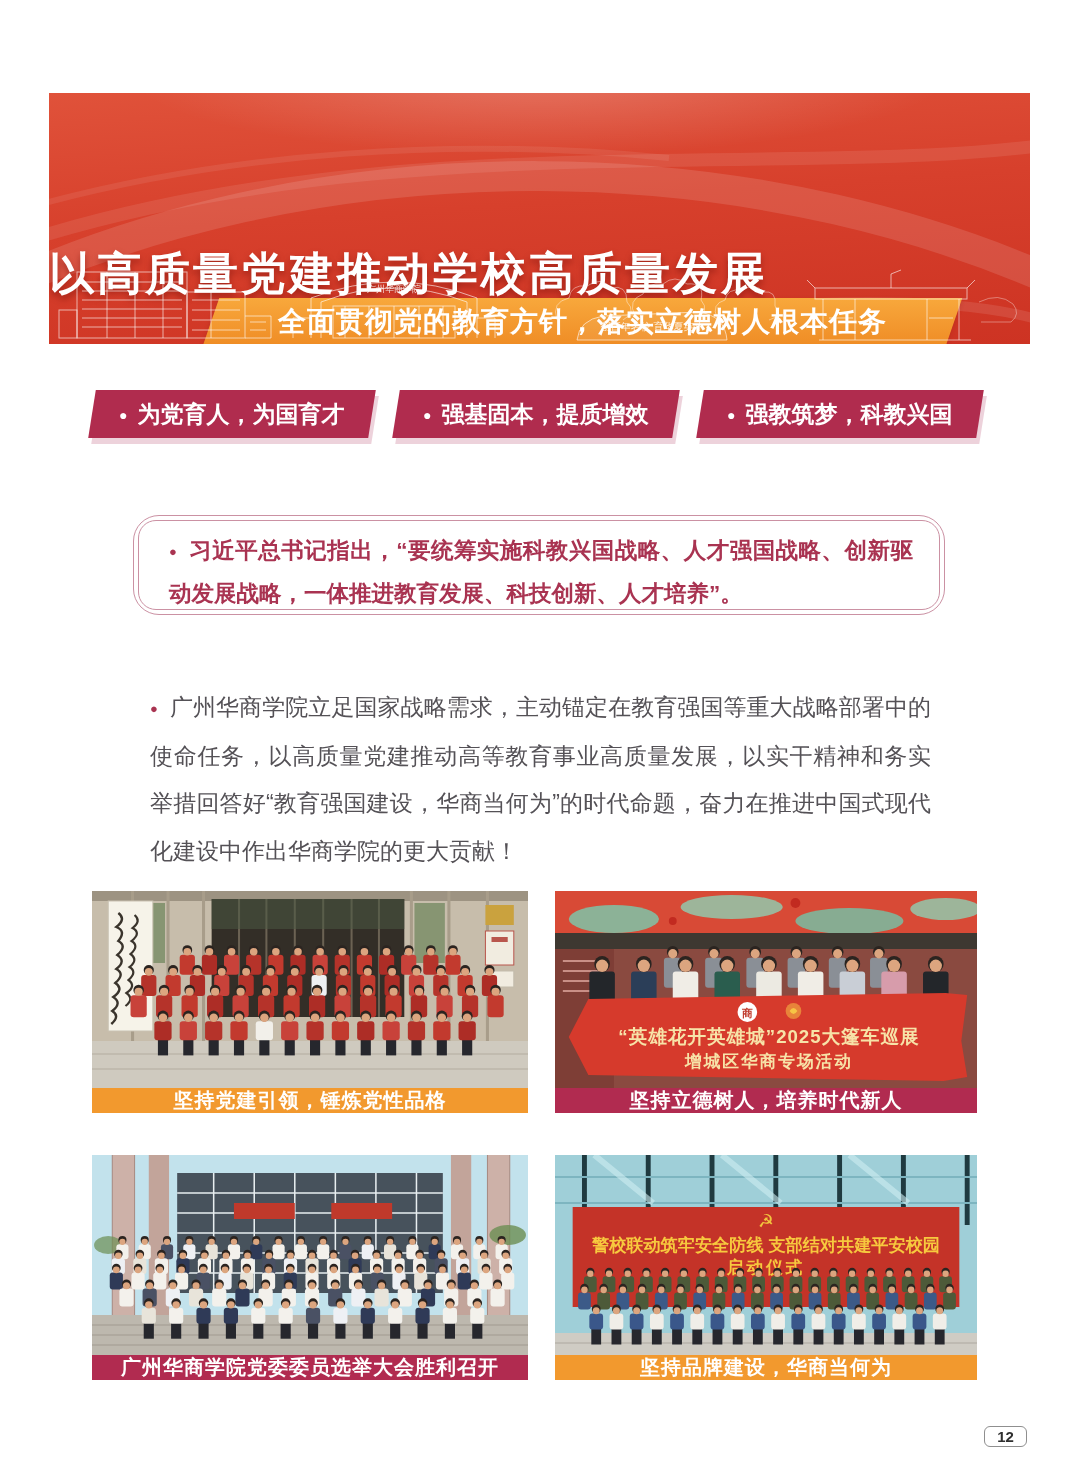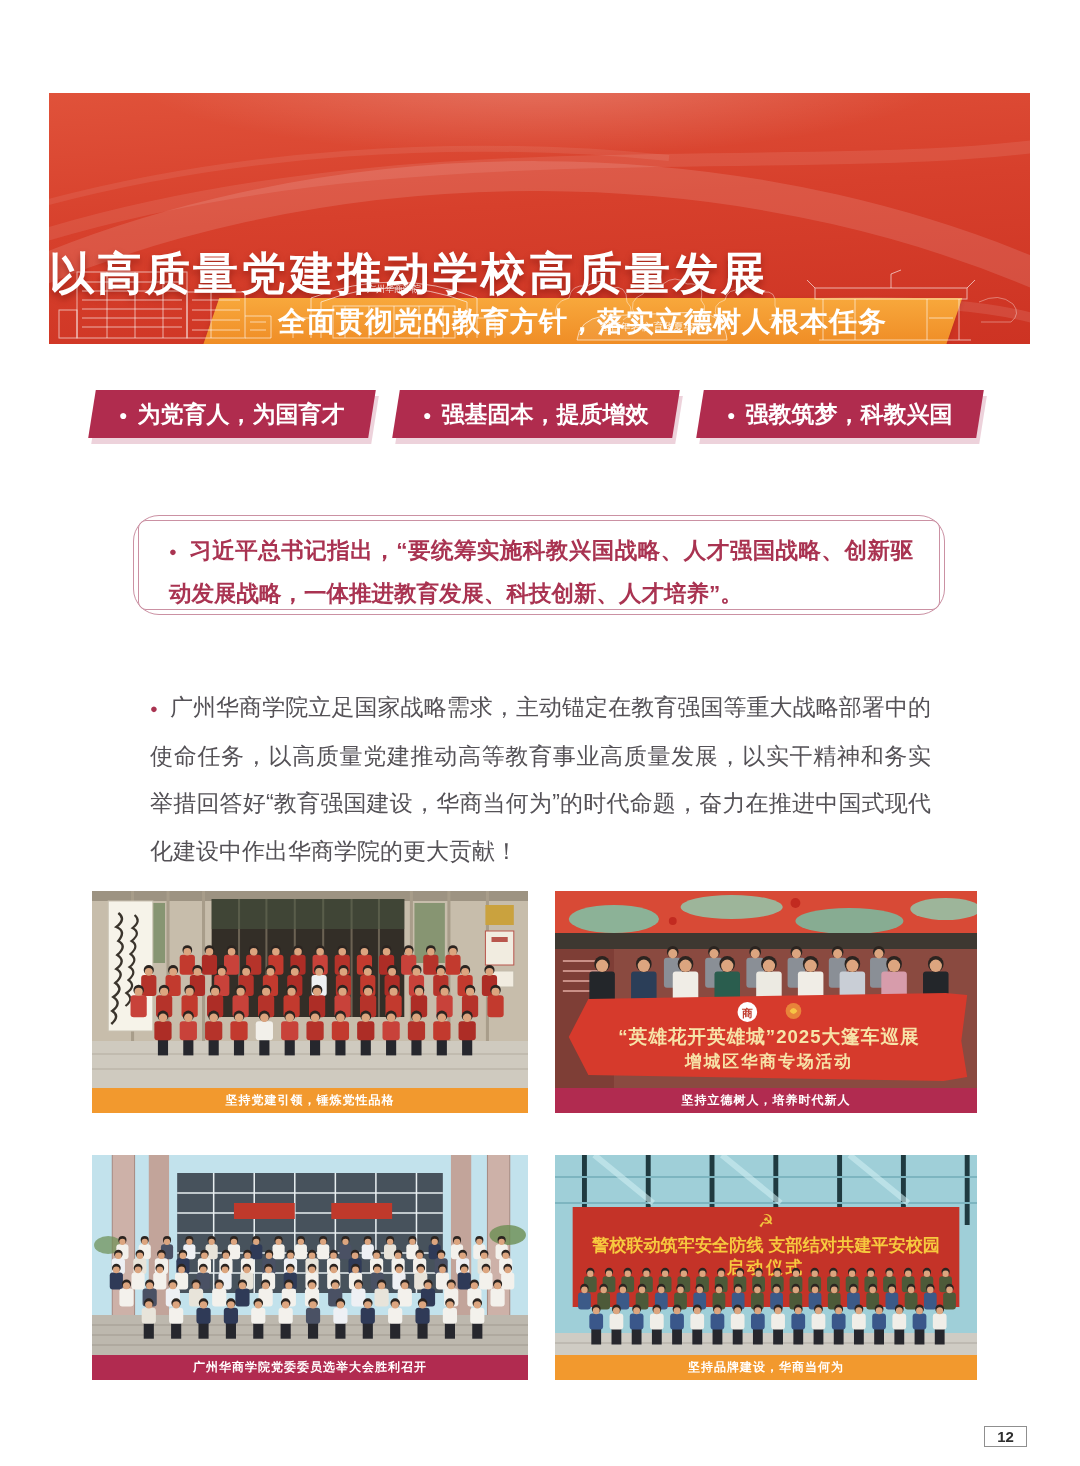--- a/index.html
+++ b/index.html
@@ -43,21 +43,21 @@
   }
   .pill-inner{transform:skewX(9deg);display:flex;align-items:center;gap:10px;
     color:#fff;font-size:23px;font-weight:800;white-space:nowrap;}
   .pill-inner .dot{font-size:14px;line-height:1;}
   
   .quote-outer{
     position:absolute;left:133px;top:515px;width:812px;height:100px;
     border:1.5px solid #cb91a3;border-radius:26px;padding:4px;box-sizing:border-box;
   }
   .quote-inner{
-    width:100%;height:100%;border:1.5px solid #cb91a3;border-radius:8px;
+    width:100%;height:100%;border:1.5px solid #cb91a3;border-radius:18px;
     box-sizing:border-box;padding:9px 26px 0 30px;
     color:#a93351;font-size:22.5px;line-height:42px;font-weight:800;
     text-align:justify;
   }
   .quote-inner .dot{font-size:13px;margin-right:12px;vertical-align:2px;}
   .quote-lead{font-weight:600;}
   
   .intro{
     position:absolute;left:150px;top:661px;width:781px;
     color:#545156;font-size:23px;line-height:47.5px;text-align:justify;
@@ -67,26 +67,26 @@
   .photo-grid{
     position:absolute;left:92px;top:891px;width:885px;
     display:grid;grid-template-columns:436px 422px;column-gap:27px;row-gap:42px;
   }
   figure{margin:0;display:flex;flex-direction:column;}
   figure svg{display:block;width:100%;}
   .row1 svg{height:197px;}
   .row2 svg{height:200px;}
   figcaption{
     height:25px;display:flex;align-items:center;justify-content:center;
-    color:#ffffff;font-size:12px;font-weight:700;letter-spacing:1px;white-space:nowrap;
+    color:#ffffff;font-size:20px;font-weight:700;letter-spacing:1px;white-space:nowrap;
   }
   
   .page-num{
     position:absolute;left:984px;top:1426px;width:43px;height:21px;
-    border:1.5px solid #8f8f8f;border-radius:0;box-sizing:border-box;
+    border:1.5px solid #8f8f8f;border-radius:6px;box-sizing:border-box;
     display:flex;align-items:center;justify-content:center;
     color:#2f2f2f;font-size:15px;font-weight:600;background:#fff;
   }
   .svgtxt{font-weight:800;}
 </style>
 </head>
 <body>
 
 <header class="banner">
   <svg class="banner-swirls" viewBox="0 0 981 251" preserveAspectRatio="none">

